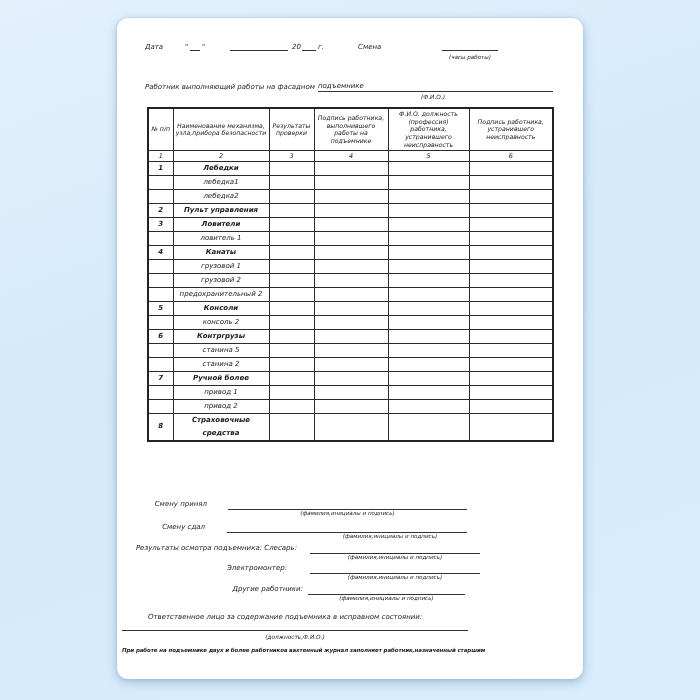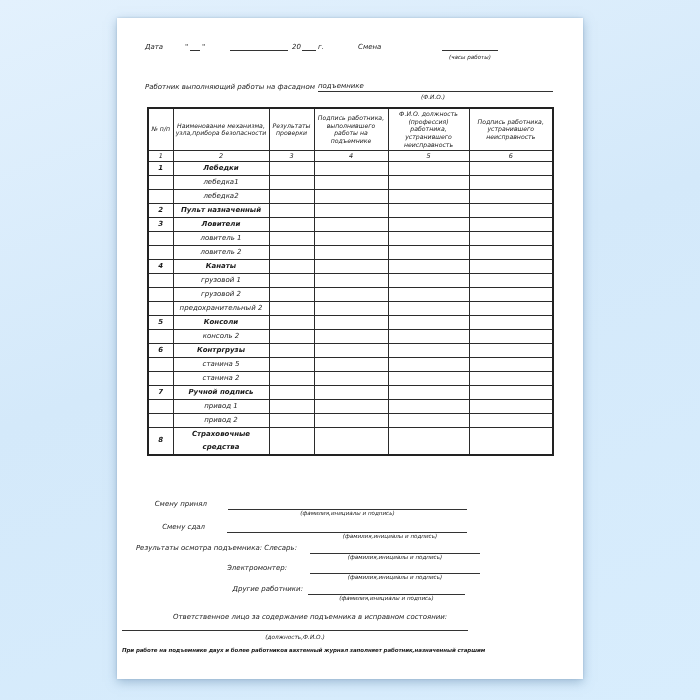--- a/index.html
+++ b/index.html
@@ -5,21 +5,21 @@
   html,body{margin:0;padding:0;}
   body{
     width:700px;height:700px;overflow:hidden;
     background:linear-gradient(160deg,#e3f1fd 0%,#d4e9fa 45%,#d8edfd 100%);
     font-family:"DejaVu Sans",sans-serif;
   }
   .paper{
     position:absolute;left:117px;top:18px;width:466px;height:661px;
     background:#ffffff;
     box-shadow:0 3px 10px rgba(108,143,178,.55),0 0 2px rgba(120,150,185,.4);
-    font-style:italic;color:#1a1a1a;
+    font-style:italic;color:#1a1a1a;border-radius:11px;
   }
   .paper *{box-sizing:border-box;}
 
   
   .top-row{position:absolute;left:28px;top:22px;width:420px;height:11px;font-size:7px;}
   .top-row .abs{position:absolute;bottom:0;white-space:nowrap;line-height:8px;}
   .u{position:absolute;bottom:0;border-bottom:1px solid #333;height:9px;}
   .hours-hint{position:absolute;left:297px;top:14px;width:56px;text-align:center;font-size:5.6px;white-space:nowrap;}
 
   .worker-row{position:absolute;left:28px;top:64px;width:408px;height:10px;font-size:7px;display:flex;align-items:flex-end;}
@@ -57,21 +57,21 @@
   .sig-row .lbl{position:absolute;bottom:2px;text-align:right;white-space:nowrap;line-height:8px;}
   .sig-row .line{position:absolute;bottom:0;border-bottom:1px solid #333;height:10px;}
   .sig-row .cap{position:absolute;top:16px;text-align:center;font-size:5.6px;white-space:nowrap;}
 
   .r1{top:476px}.r1 .lbl{left:0;width:90px}.r1 .line{left:111px;width:239px}.r1 .cap{left:111px;width:239px}
   .r2{top:499px}.r2 .lbl{left:0;width:88px}.r2 .line{left:110px;width:240px}.r2 .cap{left:153px;width:240px}
   .r3{top:520px}.r3 .lbl{left:0;width:180px}.r3 .line{left:193px;width:170px}.r3 .cap{left:193px;width:170px}
   .r4{top:540px}.r4 .lbl{left:0;width:170px}.r4 .line{left:193px;width:170px}.r4 .cap{left:193px;width:170px}
   .r5{top:561px}.r5 .lbl{left:0;width:186px}.r5 .line{left:191px;width:157px}.r5 .cap{left:191px;width:157px}
 
-  .resp-label{position:absolute;left:31px;top:595px;width:420px;font-size:7px;line-height:9px;margin-left:25px;}
+  .resp-label{position:absolute;left:31px;top:595px;width:420px;font-size:7px;line-height:9px;}
   .resp-line{position:absolute;left:5px;top:598px;width:346px;height:15px;border-bottom:1px solid #333;}
   .resp-hint{position:absolute;left:5px;top:616px;width:346px;text-align:center;font-size:5.8px;}
   .footnote{position:absolute;left:5px;top:629px;width:450px;font-size:5.5px;font-weight:bold;white-space:nowrap;letter-spacing:-0.1px;}
 </style>
 </head>
 <body>
 
 <div class="paper">
 
   <div class="top-row">
@@ -141,21 +141,21 @@
         <tr>
           <td class="num"></td>
           <td class="name">лебедка2</td>
           <td></td>
           <td></td>
           <td></td>
           <td></td>
         </tr>
         <tr class="section">
           <td class="num">2</td>
-          <td class="name">Пульт назначенный</td>
+          <td class="name">Пульт управления</td>
           <td></td>
           <td></td>
           <td></td>
           <td></td>
         </tr>
         <tr class="section">
           <td class="num">3</td>
           <td class="name">Ловители</td>
           <td></td>
           <td></td>
@@ -163,28 +163,20 @@
           <td></td>
         </tr>
         <tr>
           <td class="num"></td>
           <td class="name">ловитель 1</td>
           <td></td>
           <td></td>
           <td></td>
           <td></td>
         </tr>
-        <tr>
-          <td class="num"></td>
-          <td class="name">ловитель 2</td>
-          <td></td>
-          <td></td>
-          <td></td>
-          <td></td>
-        </tr>
         <tr class="section">
           <td class="num">4</td>
           <td class="name">Канаты</td>
           <td></td>
           <td></td>
           <td></td>
           <td></td>
         </tr>
         <tr>
           <td class="num"></td>
@@ -245,21 +237,21 @@
         <tr>
           <td class="num"></td>
           <td class="name">станина 2</td>
           <td></td>
           <td></td>
           <td></td>
           <td></td>
         </tr>
         <tr class="section">
           <td class="num">7</td>
-          <td class="name">Ручной подпись</td>
+          <td class="name">Ручной более</td>
           <td></td>
           <td></td>
           <td></td>
           <td></td>
         </tr>
         <tr>
           <td class="num"></td>
           <td class="name">привод 1</td>
           <td></td>
           <td></td>

